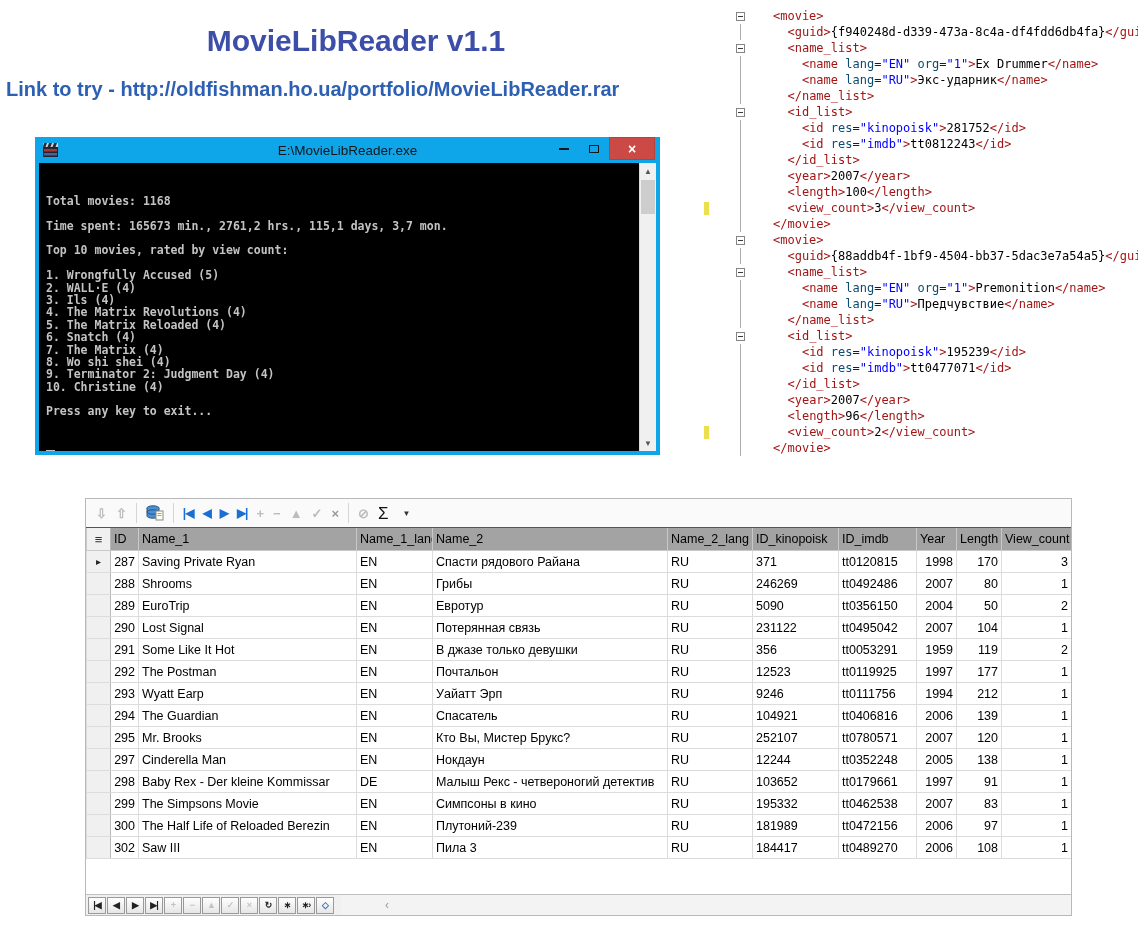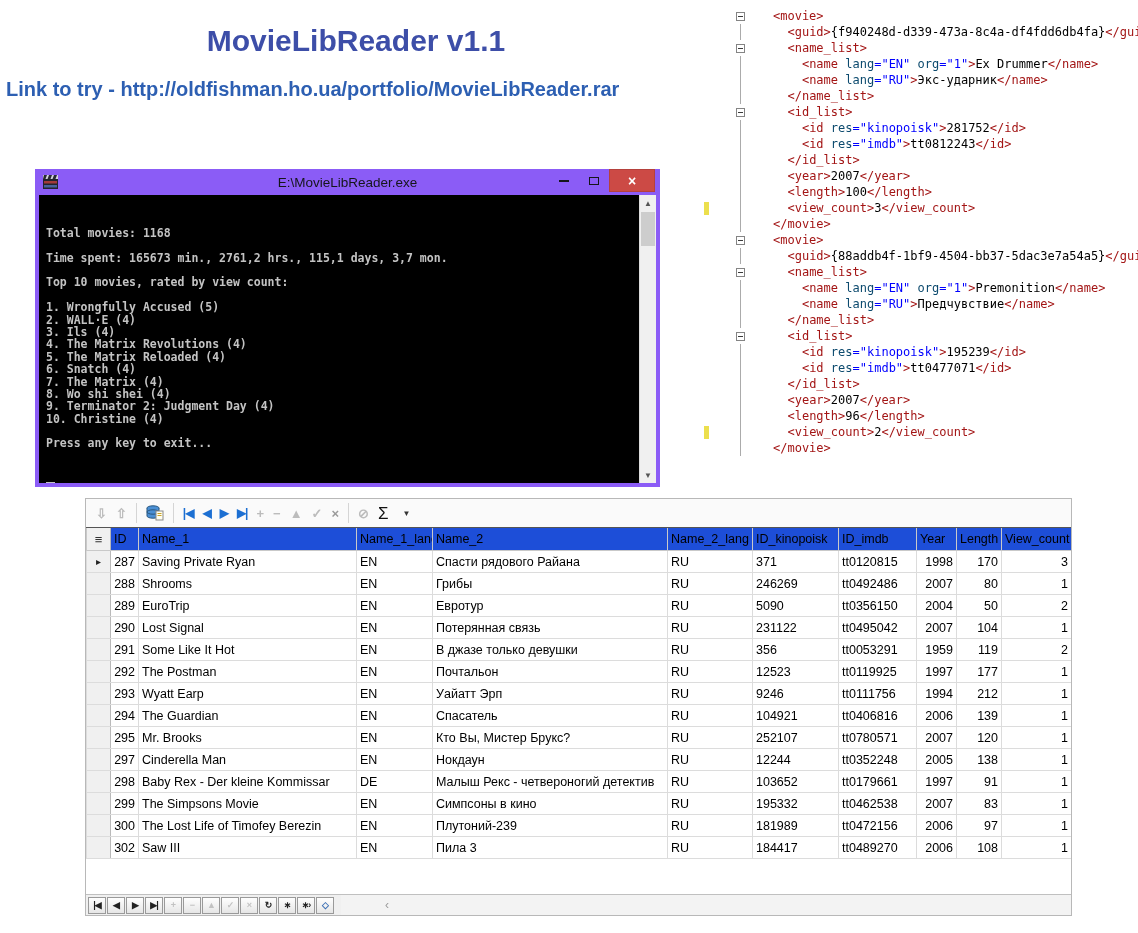--- a/index.html
+++ b/index.html
@@ -6,21 +6,21 @@
   body{
     width:1138px;height:933px;position:relative;overflow:hidden;
     background:#ffffff;font-family:"Liberation Sans",sans-serif;
   }
   
   .page-header{position:absolute;left:0;top:0;width:712px;}
   .page-title{margin-top:24px;text-align:center;font-size:30px;font-weight:bold;color:#3d4ea8;}
   .download-link{margin-top:20px;padding-left:6px;font-size:20px;font-weight:bold;color:#2d5fb2;}
   
   .console-window{position:absolute;left:35px;top:137px;width:625px;height:318px;
-    background:#8b5cf6;box-sizing:border-box;padding:0 4px 4px 4px;margin-top:32px;}
+    background:#0ea5e9;box-sizing:border-box;padding:0 4px 4px 4px;}
   .console-titlebar{height:26px;position:relative;display:flex;align-items:center;}
   .console-app-icon{margin-left:4px;display:inline-flex;}
   .console-title{position:absolute;left:0;right:0;text-align:center;font-size:13.5px;color:#15161a;}
   .window-controls{position:absolute;right:1px;top:0;display:flex;align-items:flex-start;height:26px;}
   .win-btn{width:30px;height:24px;display:flex;align-items:center;justify-content:center;}
   .min-glyph{width:10px;height:2px;background:#15161a;display:inline-block;}
   .max-glyph{width:10px;height:8px;border:1px solid #15161a;display:inline-block;box-sizing:border-box;}
   .close-btn{width:46px;height:23px;background:#cc4a45;border:1px solid #b5413d;box-sizing:border-box;
     display:flex;align-items:center;justify-content:center;color:#fff;font-size:14px;font-weight:bold;}
   .console-body{height:288px;background:#000;display:flex;}
@@ -56,21 +56,21 @@
   .tb{font-size:13px;font-weight:bold;line-height:1;display:inline-flex;align-items:center;}
   .tb.dis{color:#bcbcbc;}
   .tb.dis2{color:#9a9a9a;}
   .tb.nav{color:#1c6fd2;font-size:12px;letter-spacing:-1px;}
   .tb.sigma{color:#111;font-size:17px;font-weight:normal;}
   .tb-dd{font-size:8px;color:#333;margin-left:5px;}
   .tb-sep{width:1px;height:20px;background:#d5d5d5;flex:none;}
   .grid-body{height:366px;overflow:hidden;border-top:1px solid #555;}
   table.grid{border-collapse:collapse;table-layout:fixed;width:985px;font-size:12.5px;color:#000;}
   table.grid th{border:1px solid #c9c9c9;border-top:none;height:22px;font-weight:normal;
-    text-align:left;padding:0 3px;background:#1d4ed8;overflow:hidden;white-space:nowrap;}
+    text-align:left;padding:0 3px;background:#a3a3a3;overflow:hidden;white-space:nowrap;}
   table.grid td{border:1px solid #dcdcdc;height:21px;padding:0 3px;overflow:hidden;white-space:nowrap;}
   table.grid .al-right{text-align:right;}
   table.grid td.marker,table.grid th.marker{background:#f0f0f0;border-right:1px solid #b9b9b9;
     text-align:center;padding:0;}
   th.marker{font-size:13px;color:#333;}
   td.marker{font-size:10px;color:#222;}
   .grid-navigator{height:20px;display:flex;align-items:center;background:#f0f0f0;
     border-top:1px solid #c0c0c0;padding-left:2px;}
   .nav-btn{width:18px;height:17px;border:1px solid #9a9a9a;background:linear-gradient(#fefefe,#e6e6e6);
     margin-right:1px;display:flex;align-items:center;justify-content:center;
@@ -372,21 +372,21 @@
             <td>RU</td>
             <td>195332</td>
             <td>tt0462538</td>
             <td class="al-right">2007</td>
             <td class="al-right">83</td>
             <td class="al-right">1</td>
           </tr>
           <tr>
             <td class="marker"></td>
             <td class="al-right">300</td>
-            <td>The Lost Life of Timofey Berezin</td>
+            <td>The Half Life of Reloaded Berezin</td>
             <td>EN</td>
             <td>Плутоний-239</td>
             <td>RU</td>
             <td>181989</td>
             <td>tt0472156</td>
             <td class="al-right">2006</td>
             <td class="al-right">97</td>
             <td class="al-right">1</td>
           </tr>
           <tr>

